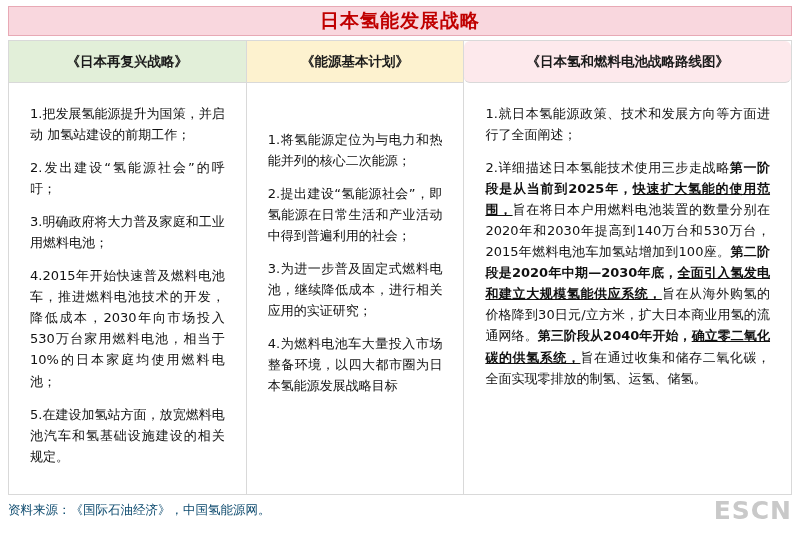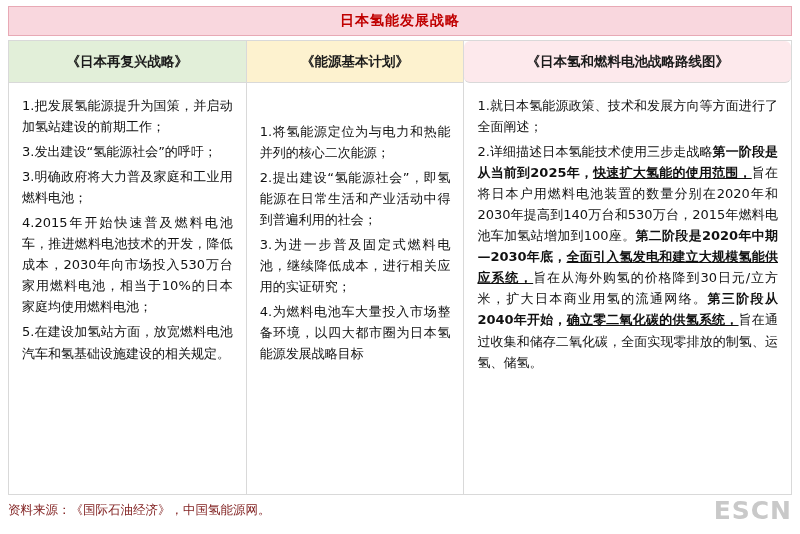--- a/index.html
+++ b/index.html
@@ -17,21 +17,21 @@
   }
   .title-bar {
     position: absolute;
     left: 8px; top: 6px;
     width: 784px; height: 30px;
     background: #f9d7de;
     border: 1px solid #e8a9b5;
     display: flex; align-items: center; justify-content: center;
   }
   .title-bar .t {
-    font-size: 14px;
+    font-size: 19px;
     font-weight: bold;
     color: #c00000;
     letter-spacing: 1px;
   }
   .table {
     position: absolute;
     left: 8px; top: 40px;
     width: 784px; height: 455px;
     display: flex;
     border-left: 1px solid #d9d9d9;
@@ -64,28 +64,28 @@
   .col-body {
     flex: 1;
     padding: 8px 9px 6px 9px;
     font-size: 13px;
     line-height: 1.62;
     color: #111111;
     text-align: justify;
   }
   .c2 .col-body { padding-top: 34px; }
   .c3 .col-body { padding-top: 8px; }
-  .col-body p { margin: 4px; }
+  .col-body p { margin: 12px; }
   .bold { font-weight: bold; }
   .ul { text-decoration: underline; font-weight: bold; }
   .source {
     position: absolute;
     left: 8px; top: 502px;
     font-size: 12.5px;
-    color: #7f1d1d;
+    color: #0c4a6e;
   }
   .watermark {
     position: absolute;
     right: 8px; top: 496px;
     display: flex;
     align-items: center;
     gap: 6px;
   }
   .wm-escn {
     font-size: 25px;
@@ -109,21 +109,21 @@
   <div class="title-bar">
     <span class="t">日本氢能发展战略</span>
   </div>
 
   <div class="table">
 
     <div class="col c1">
       <div class="col-head">《日本再复兴战略》</div>
       <div class="col-body">
         <p>1.把发展氢能源提升为国策，并启动 加氢站建设的前期工作；</p>
-        <p>3.发出建设“氢能源社会”的呼吁；</p>
+        <p>2.发出建设“氢能源社会”的呼吁；</p>
         <p>3.明确政府将大力普及家庭和工业用燃料电池；</p>
         <p>4.2015年开始快速普及燃料电池车，推进燃料电池技术的开发，降低成本，2030年向市场投入530万台家用燃料电池，相当于10%的日本家庭均使用燃料电池；</p>
         <p>5.在建设加氢站方面，放宽燃料电池汽车和氢基础设施建设的相关规定。</p>
       </div>
     </div>
 
     <div class="col c2">
       <div class="col-head">《能源基本计划》</div>
       <div class="col-body">
         <p>1.将氢能源定位为与电力和热能并列的核心二次能源；</p>

